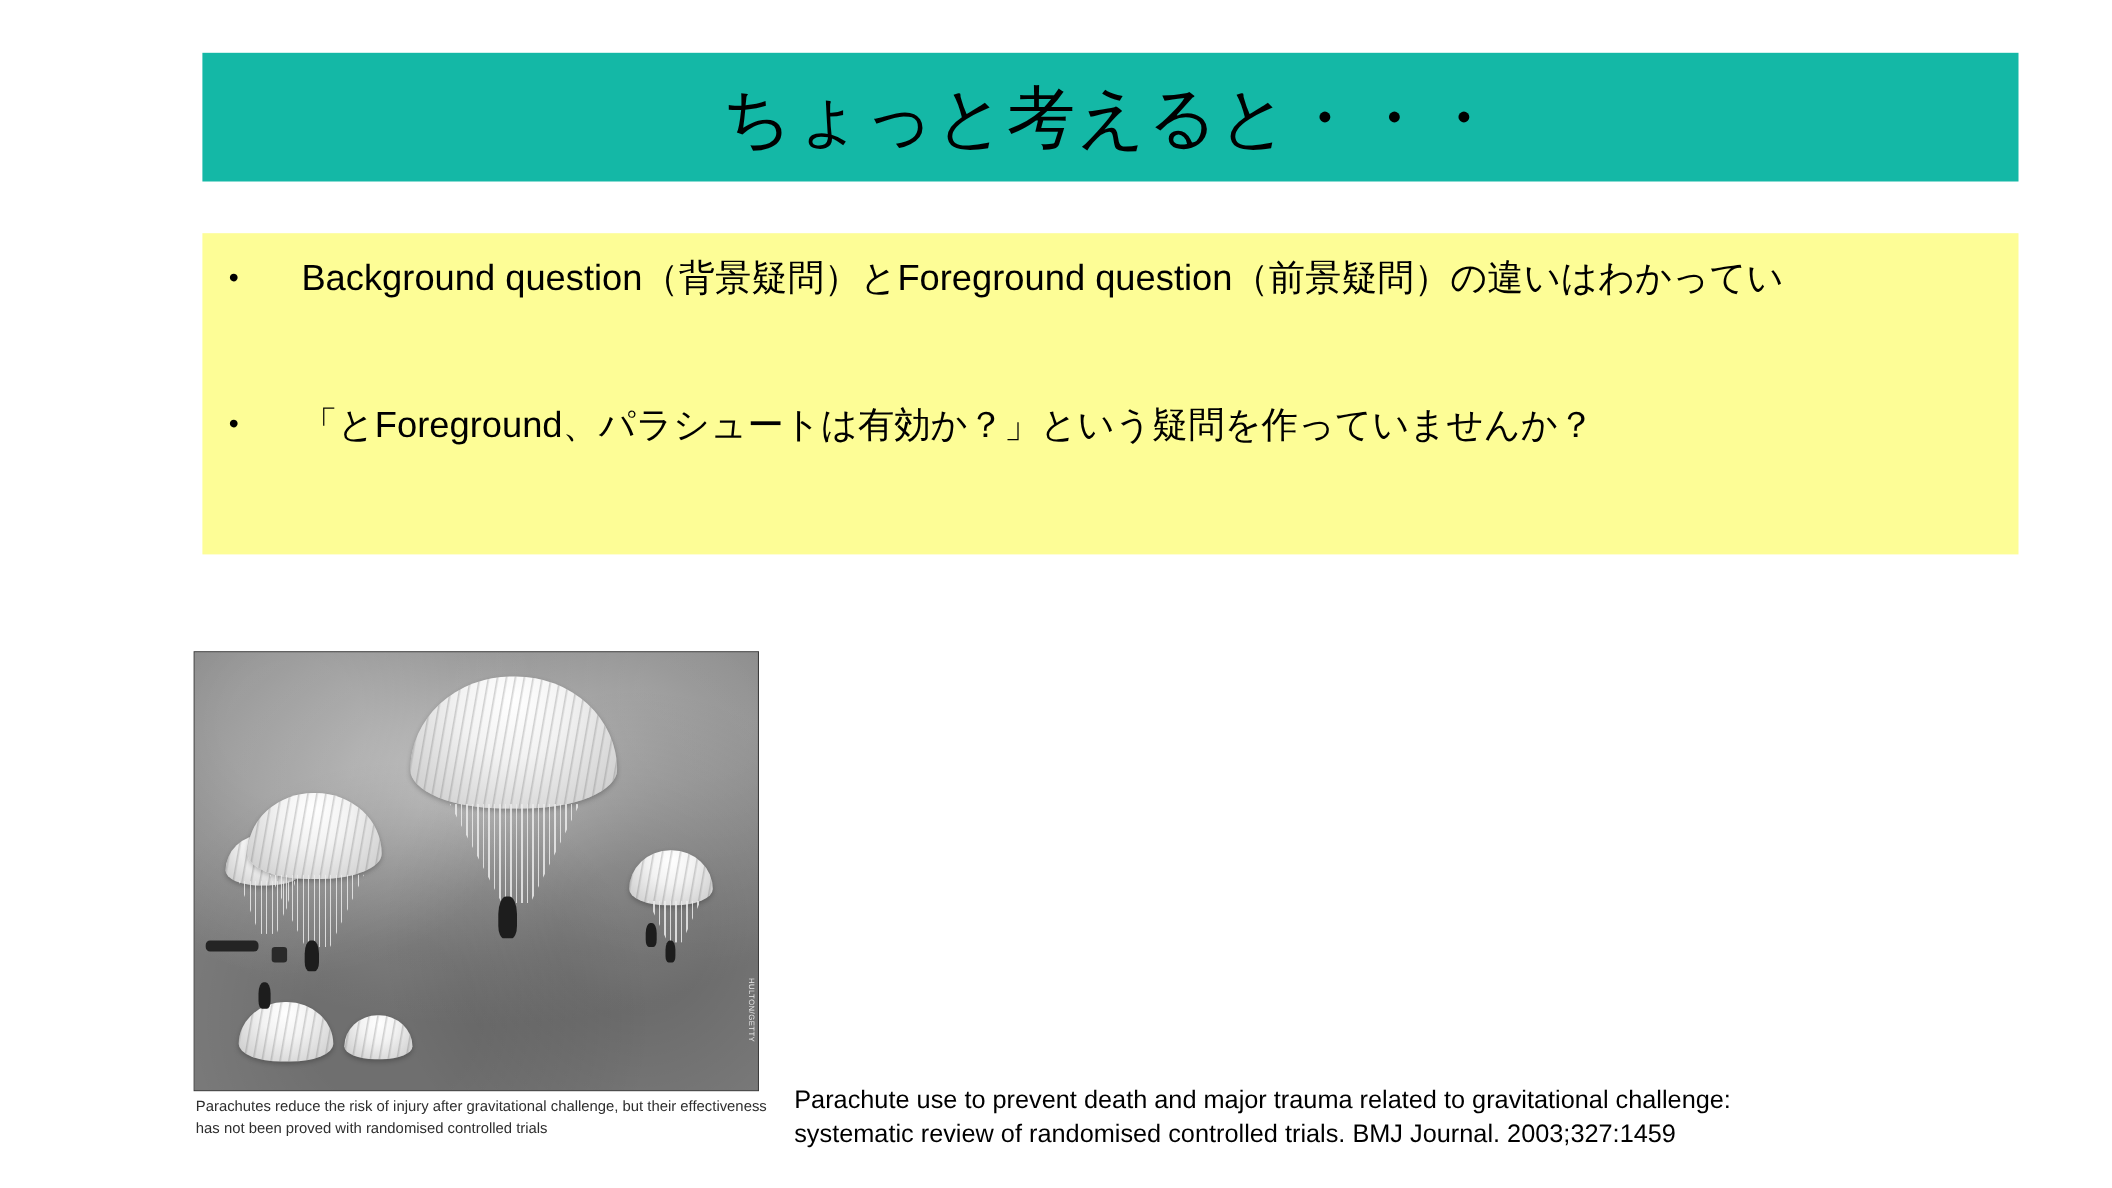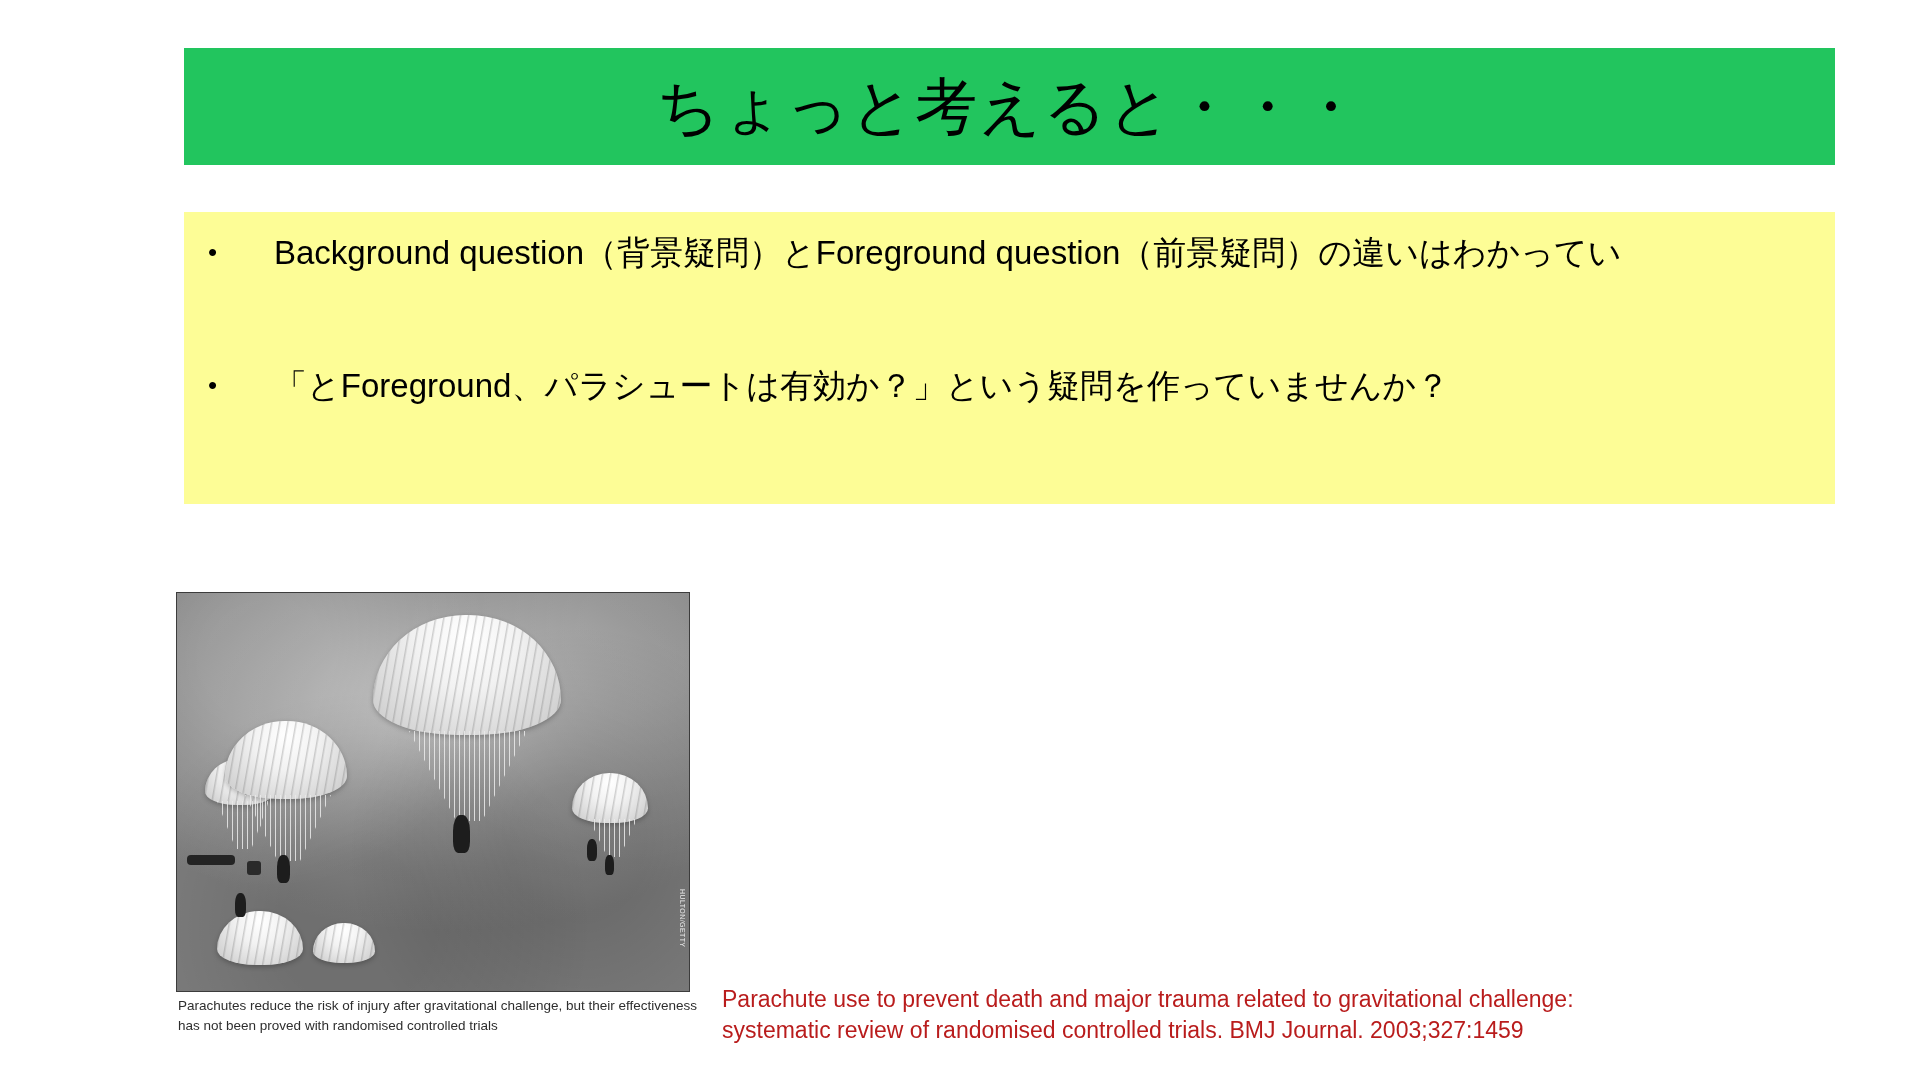--- a/index.html
+++ b/index.html
@@ -21,21 +21,21 @@
     background: #ffffff;
   }
 
   
   .title-banner {
     position: absolute;
     left: 184px;
     top: 48px;
     width: 1651px;
     height: 117px;
-    background: #22c55e;
+    background: #14b8a6;
     display: flex;
     align-items: center;
     justify-content: center;
     box-sizing: border-box;
   }
   .title-text {
     font-size: 62px;
     line-height: 1.05;
     color: #000000;
     letter-spacing: 0.02em;
@@ -216,21 +216,21 @@
   }
 
   
   .reference {
     position: absolute;
     left: 722px;
     top: 984px;
     width: 1060px;
     font-size: 23px;
     line-height: 1.36;
-    color: #b91c1c;
+    color: #000000;
   }
   .reference .line { display: block; }
 </style>
 </head>
 <body>
 
 <div class="slide">
 
   <div class="title-banner">
     <div class="title-text">ちょっと考えると・・・</div>

